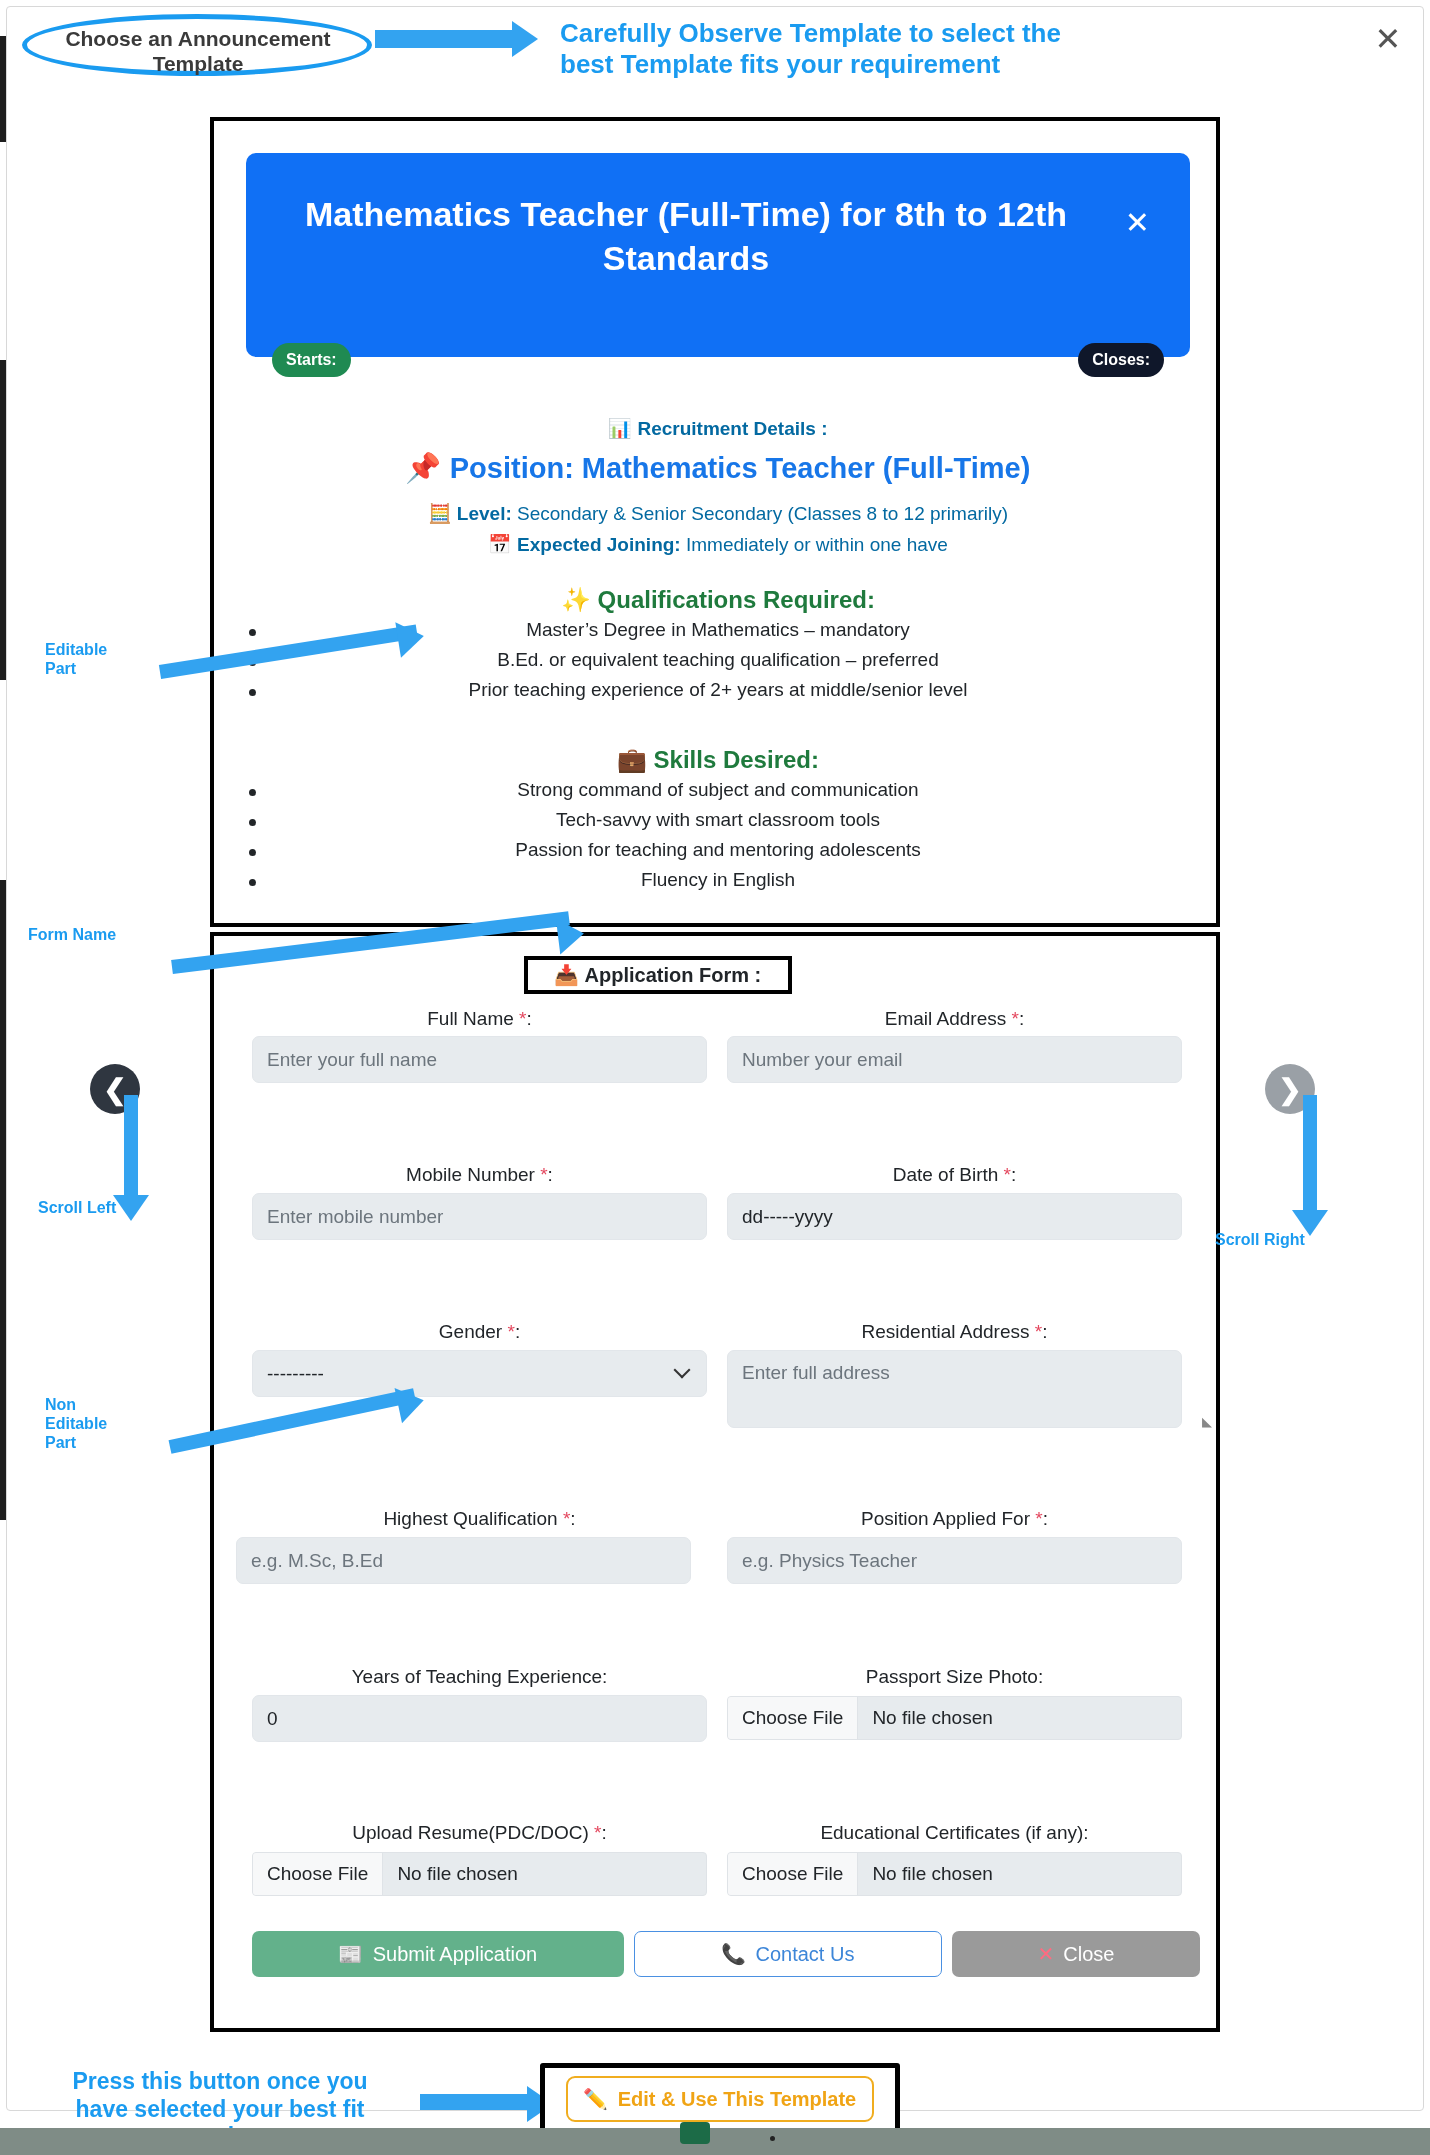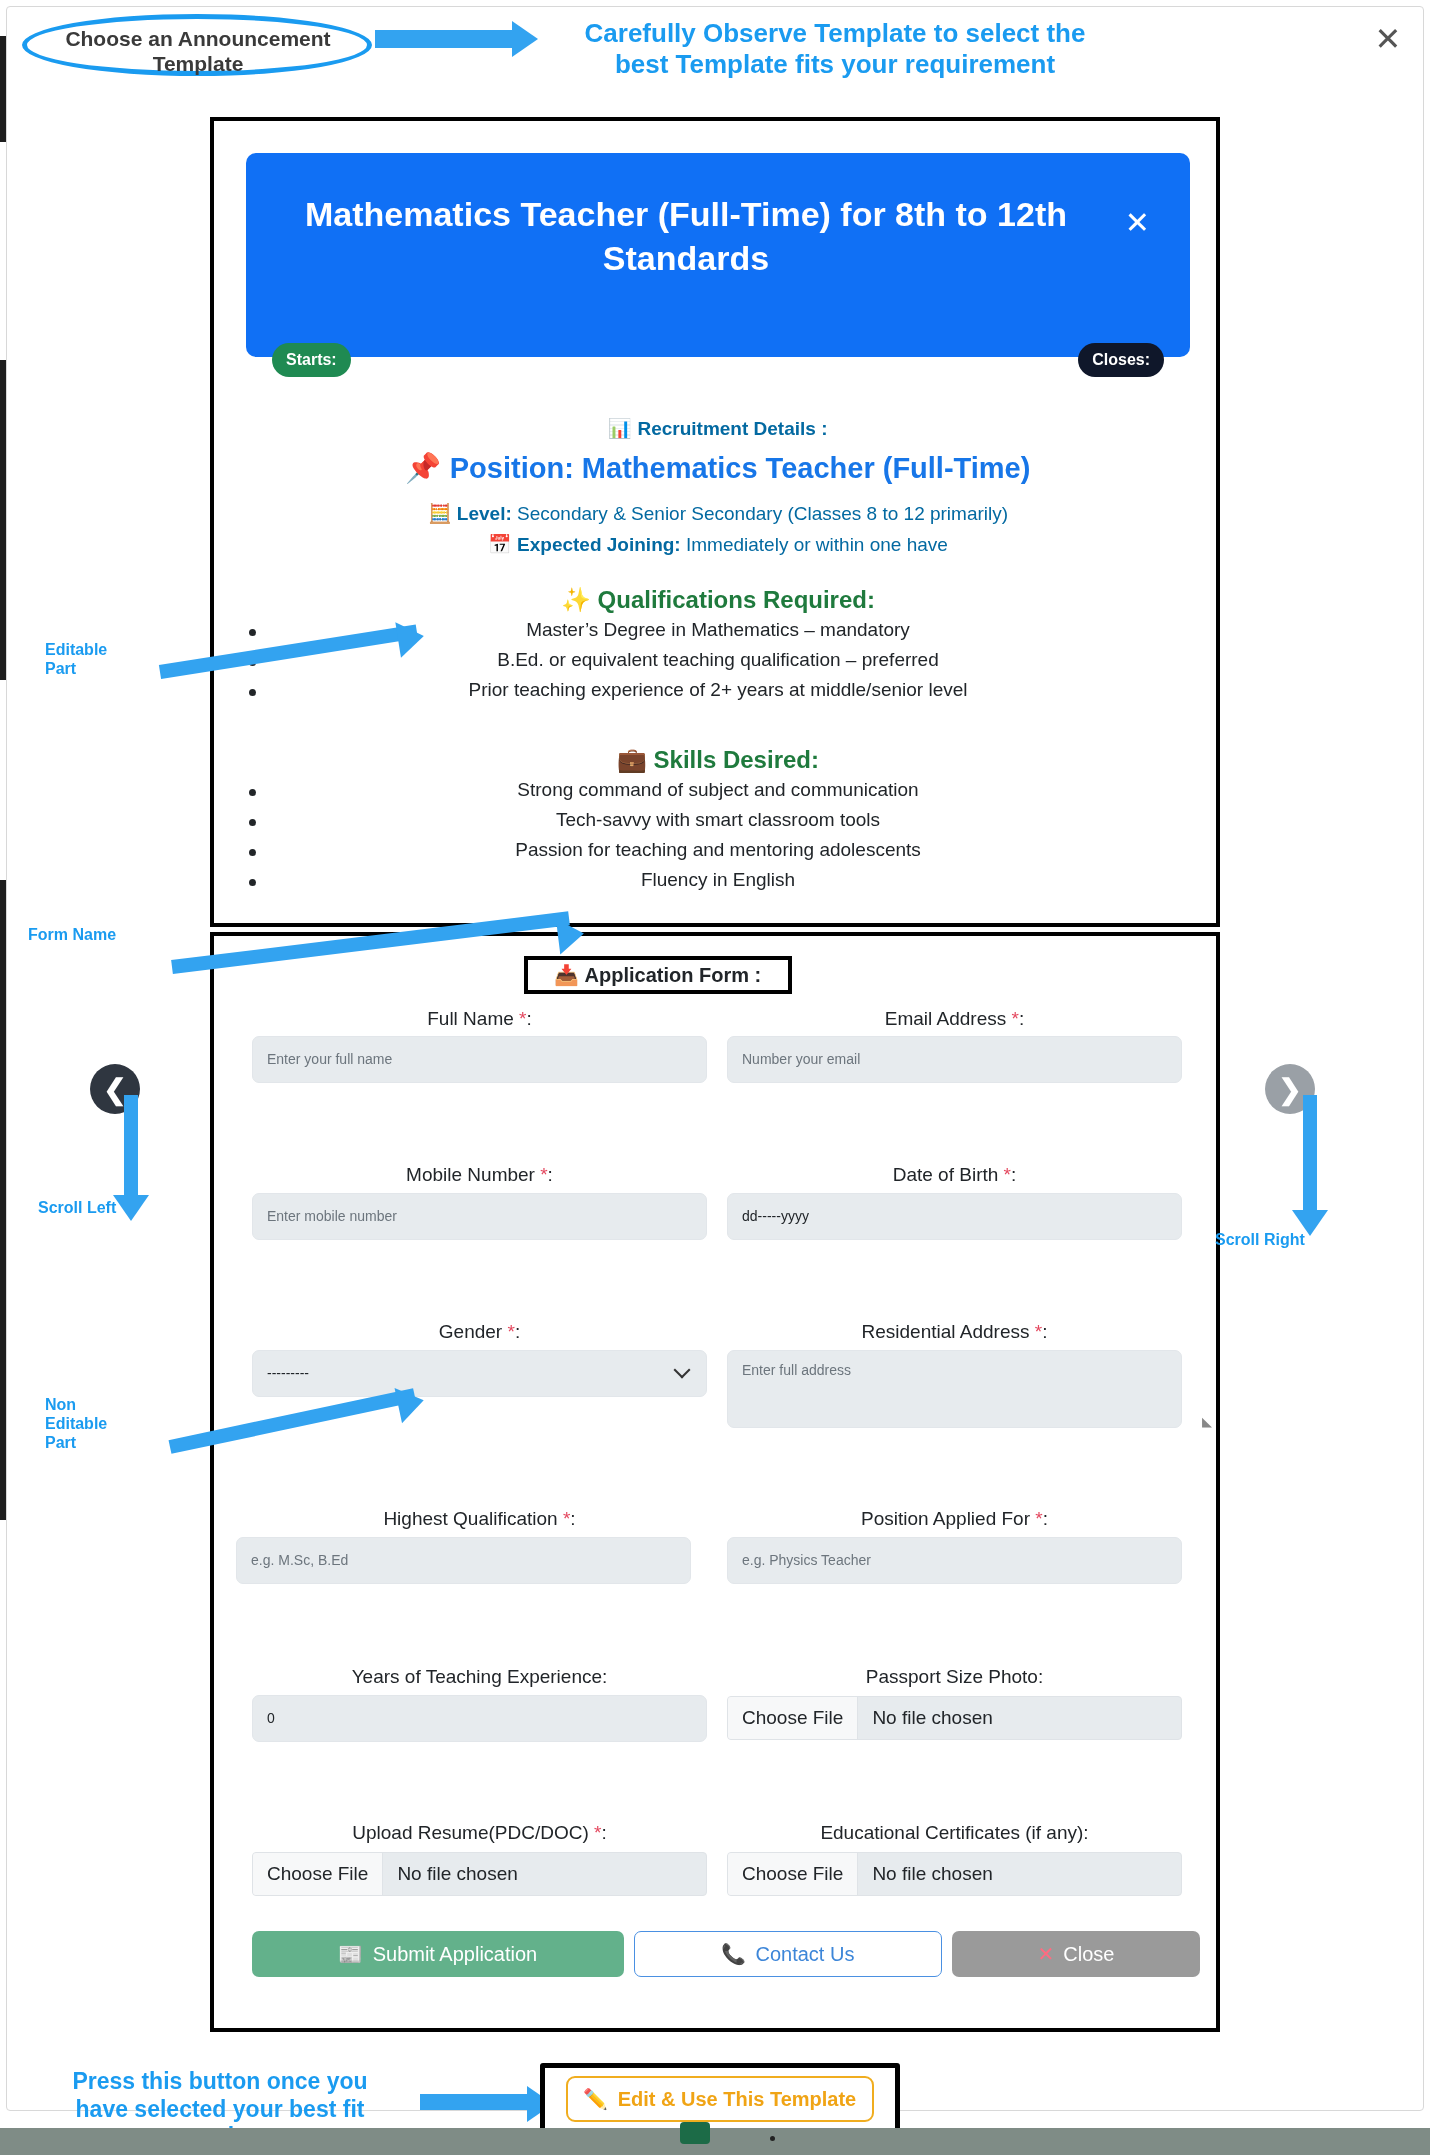--- a/index.html
+++ b/index.html
@@ -35,21 +35,21 @@
     position:absolute; right:24px; top:22px; width:36px; height:36px;
     color:#555; font-size:32px; line-height:34px; text-align:center;
     cursor:pointer; font-weight:300;
   }
 
   
   .anno{
     position:absolute; color:#1a9bf0; font-weight:bold;
     font-family:"Liberation Sans", sans-serif; line-height:1.2;
   }
-  .anno-head{ font-size:26px; text-align:center; }
+  .anno-head{ font-size:26px; text-align:left; }
   .anno-side{ font-size:16px; text-align:left; }
   .ellipse{
     position:absolute; border:5px solid #1a9bf0; border-radius:50%;
   }
   .arrow-line{ position:absolute; background:#33a3f0; }
   .arrow-head{
     position:absolute; width:0; height:0;
   }
   .ah-right{ border-top:18px solid transparent; border-bottom:18px solid transparent; border-left:26px solid #33a3f0; }
   .ah-down{ border-left:18px solid transparent; border-right:18px solid transparent; border-top:26px solid #33a3f0; }
@@ -99,21 +99,21 @@
     border:4px solid #000; display:flex; align-items:center; justify-content:center;
     font-size:20px; font-weight:bold; color:#212529; gap:6px;
   }
   .fld-label{
     position:absolute; width:455px; text-align:center; font-size:19px; color:#212529;
   }
   .req{ color:#e4485f; }
   .inp{
     position:absolute; width:455px; height:47px; background:#e7ebee;
     border:1px solid #e2e6ea; border-radius:7px;
-    font-size:14px; color:#6c757d; padding:0 14px; line-height:45px;
+    font-size:19px; color:#6c757d; padding:0 14px; line-height:45px;
   }
   .inp.dark-val{ color:#212529; }
   .ta{
     height:78px; line-height:normal; padding-top:11px;
   }
   .ta-grip{
     position:absolute; right:4px; bottom:2px; font-size:13px; color:#888;
     transform:scaleX(-1);
   }
   .sel-caret{

